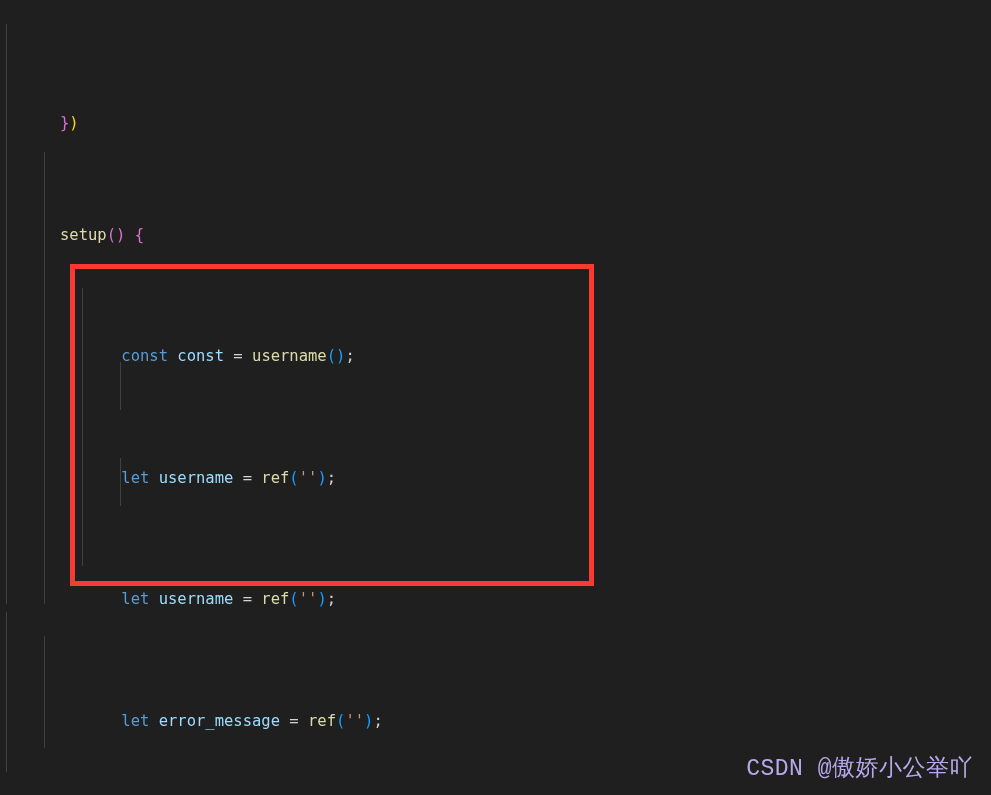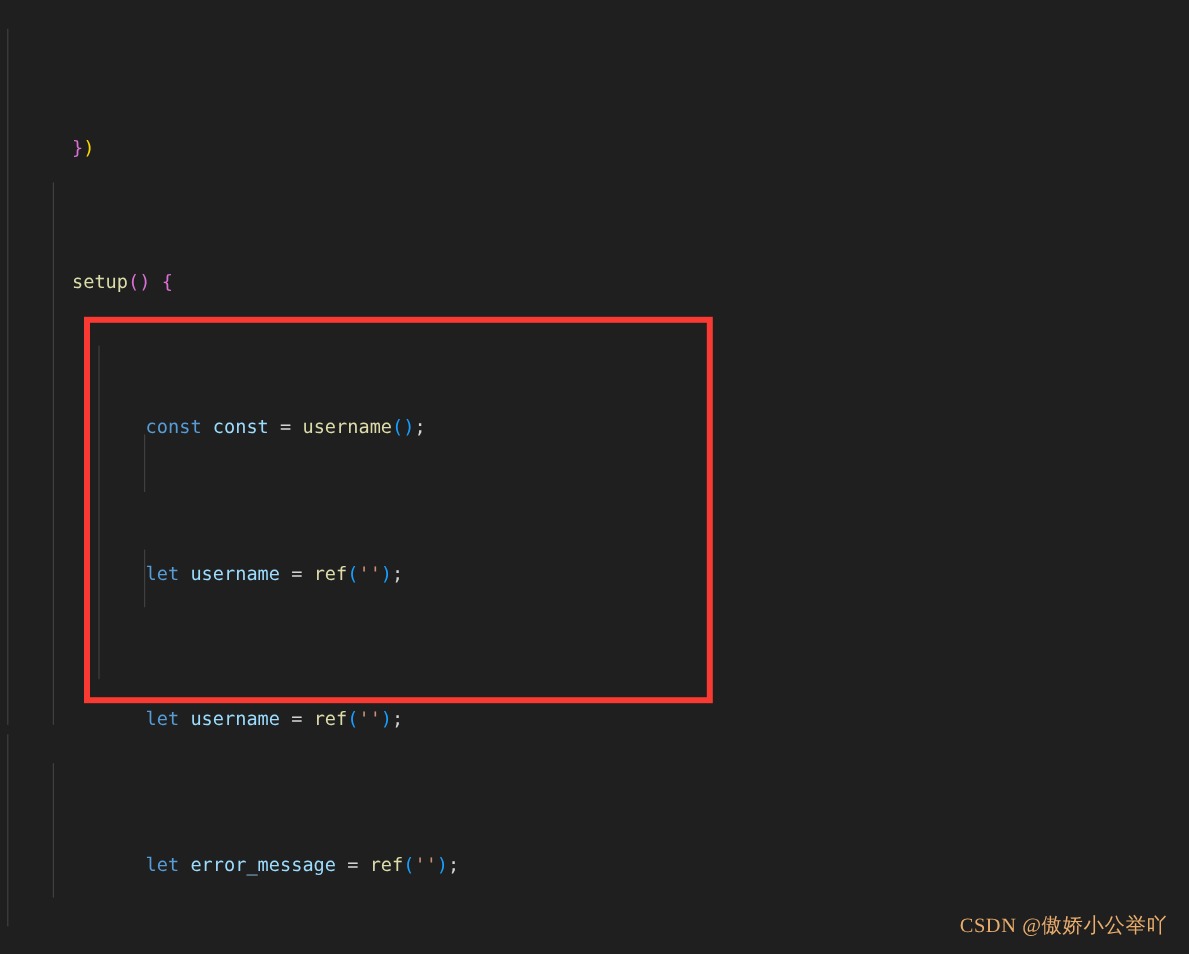--- a/index.html
+++ b/index.html
@@ -81,23 +81,23 @@
     pointer-events: none;
     background: transparent;
   }
 
   
   #watermark {
     position: absolute;
     right: 18px;
     bottom: 12px;
     z-index: 20;
-    color: #fdba74;
-    font-family: Liberation Serif, serif;
-    font-size: 17px;
+    color: #c4b5fd;
+    font-family: Liberation Mono, monospace;
+    font-size: 23px;
     letter-spacing: 0.5px;
     opacity: 0.92;
   }
 </style>
 </head>
 <body>
 
 <div id="editor" style="background: rgb(31, 31, 31);">
 
   <div class="guides">

